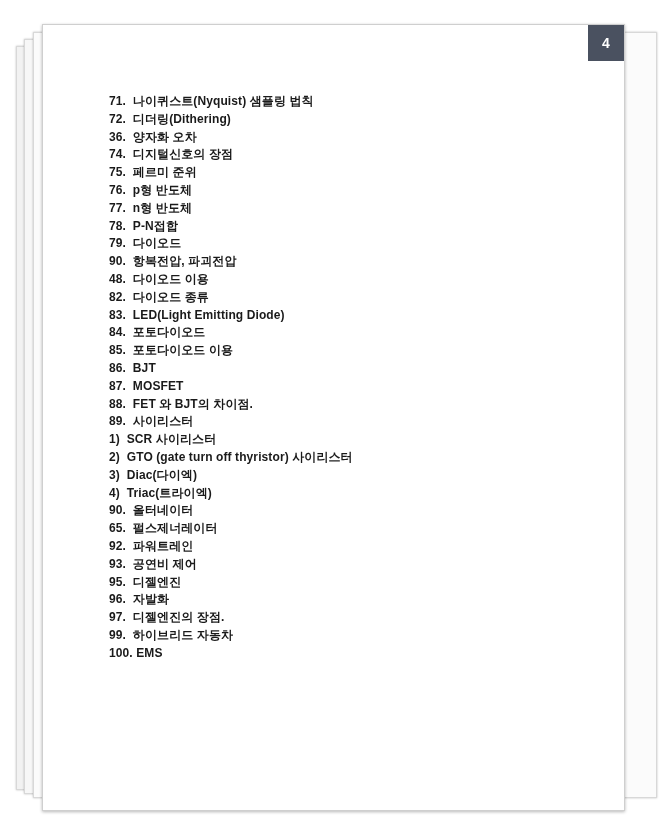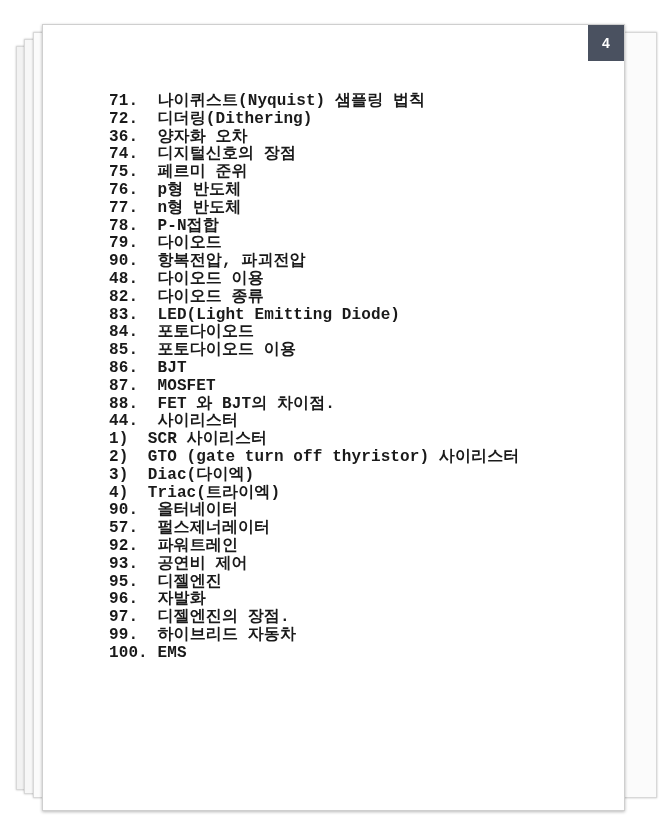--- a/index.html
+++ b/index.html
@@ -79,27 +79,26 @@
   }
 
   .content {
     position: absolute;
     left: 66px;
     top: 68px;
     right: 24px;
   }
 
   .line {
-    font-size: 16px;
+    font-size: 12px;
     font-weight: bold;
     color: #1a1a1a;
     line-height: 17.8px;
     white-space: pre;
     letter-spacing: 0.1px;
-    font-family: Liberation Mono, monospace;
   }
 </style>
 </head>
 <body>
 
 <div class="viewer">
 
   <div class="sheet-stack stack-1"></div>
   <div class="sheet-stack stack-2"></div>
   <div class="sheet-stack stack-3"></div>
@@ -119,27 +118,27 @@
       <div class="line">79.  다이오드</div>
       <div class="line">90.  항복전압, 파괴전압</div>
       <div class="line">48.  다이오드 이용</div>
       <div class="line">82.  다이오드 종류</div>
       <div class="line">83.  LED(Light Emitting Diode)</div>
       <div class="line">84.  포토다이오드</div>
       <div class="line">85.  포토다이오드 이용</div>
       <div class="line">86.  BJT</div>
       <div class="line">87.  MOSFET</div>
       <div class="line">88.  FET 와 BJT의 차이점.</div>
-      <div class="line">44.  사이리스터</div>
+      <div class="line">89.  사이리스터</div>
       <div class="line">1)  SCR 사이리스터</div>
       <div class="line">2)  GTO (gate turn off thyristor) 사이리스터</div>
       <div class="line">3)  Diac(다이엑)</div>
       <div class="line">4)  Triac(트라이엑)</div>
       <div class="line">90.  올터네이터</div>
-      <div class="line">57.  펄스제너레이터</div>
+      <div class="line">65.  펄스제너레이터</div>
       <div class="line">92.  파워트레인</div>
       <div class="line">93.  공연비 제어</div>
       <div class="line">95.  디젤엔진</div>
       <div class="line">96.  자발화</div>
       <div class="line">97.  디젤엔진의 장점.</div>
       <div class="line">99.  하이브리드 자동차</div>
       <div class="line">100. EMS</div>
     </div>
   </div>
 

